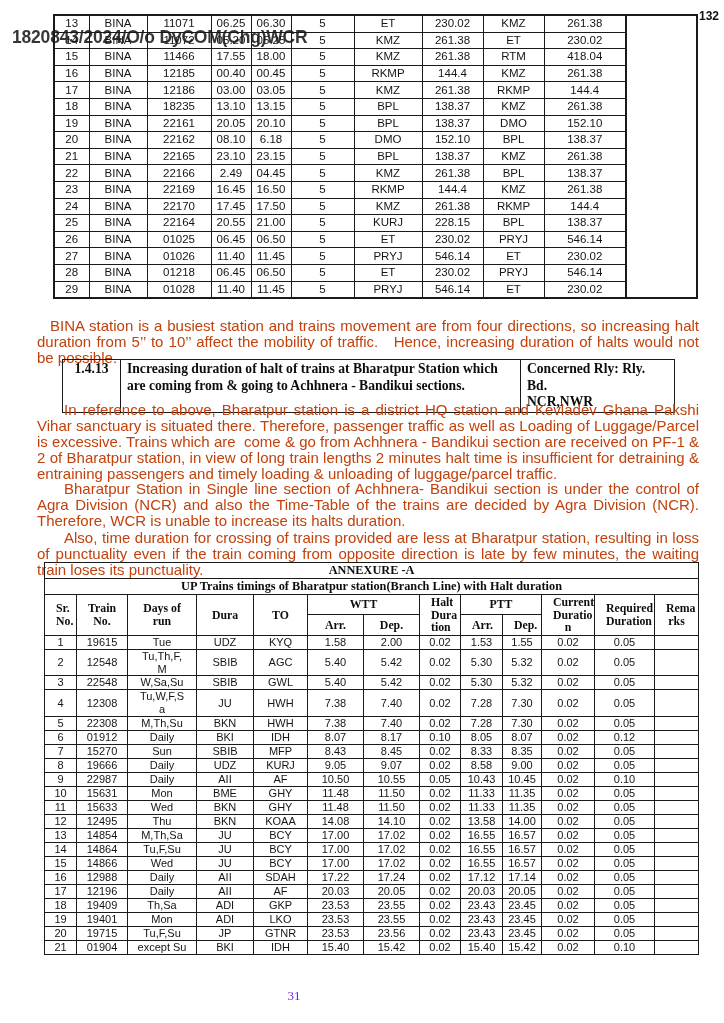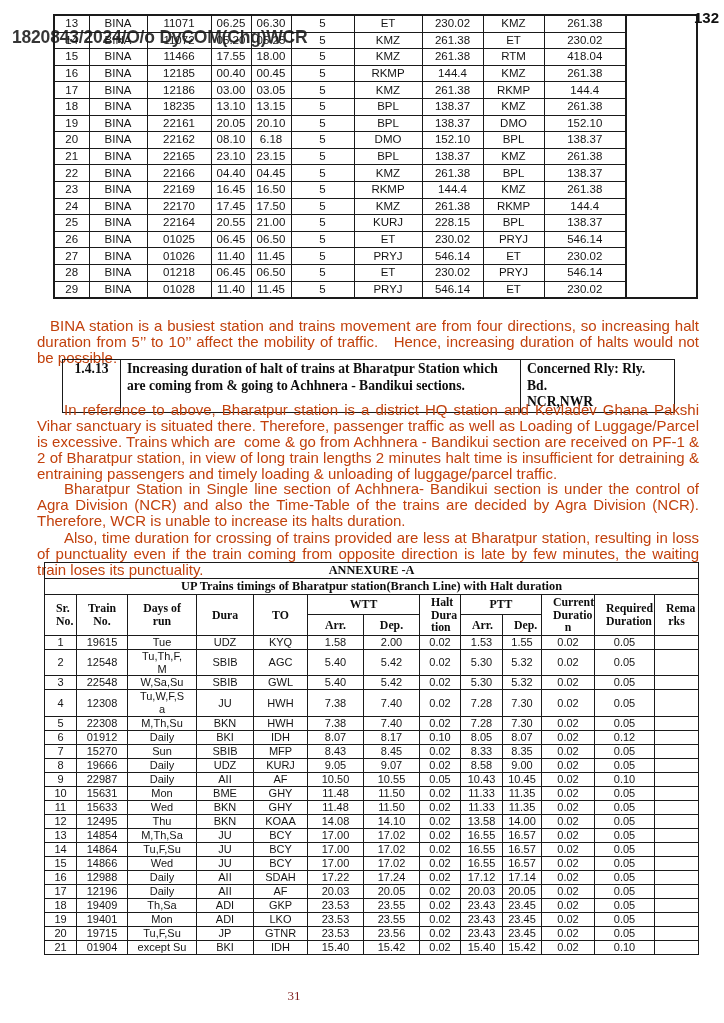--- a/index.html
+++ b/index.html
@@ -9,23 +9,23 @@
     overflow:hidden;
   }
   .abs{position:absolute;}
 
   
   .watermark{
     left:12px;top:27px;font-size:17.5px;font-weight:700;letter-spacing:-0.2px;
     color:rgba(25,25,25,0.88);z-index:5;white-space:nowrap;
     font-family:"Liberation Sans",sans-serif;
   }
-  .corner-num{right:5px;top:9px;font-size:15px;font-weight:700;color:#111;z-index:6;}
+  .corner-num{right:5px;top:9px;font-size:12px;font-weight:700;color:#111;z-index:6;}
   .footer-num{left:0;top:988px;width:588px;text-align:center;font-size:13px;
-    font-family:"Liberation Serif","DejaVu Serif",serif;color:#7f1d1d;}
+    font-family:"Liberation Serif","DejaVu Serif",serif;color:#6d28d9;}
 
   
   table{border-collapse:collapse;table-layout:fixed;}
   td,th{border:1px solid #1a1a1a;text-align:center;vertical-align:middle;
     overflow:hidden;white-space:pre-line;}
 
   
   .halt-table{left:53px;top:14px;width:643px;border:2px solid #1a1a1a;}
   .halt-table td{font-size:11.5px;line-height:13px;height:15.6px;padding:0 2px;color:#151515;}
   .halt-table td.empty-col{border-left:2px solid #1a1a1a;}
@@ -182,21 +182,21 @@
         <td>5</td>
         <td>BPL</td>
         <td>138.37</td>
         <td>KMZ</td>
         <td>261.38</td>
       </tr>
       <tr>
         <td>22</td>
         <td>BINA</td>
         <td>22166</td>
-        <td>04.40</td>
+        <td>2.49</td>
         <td>04.45</td>
         <td>5</td>
         <td>KMZ</td>
         <td>261.38</td>
         <td>BPL</td>
         <td>138.37</td>
       </tr>
       <tr>
         <td>23</td>
         <td>BINA</td>

